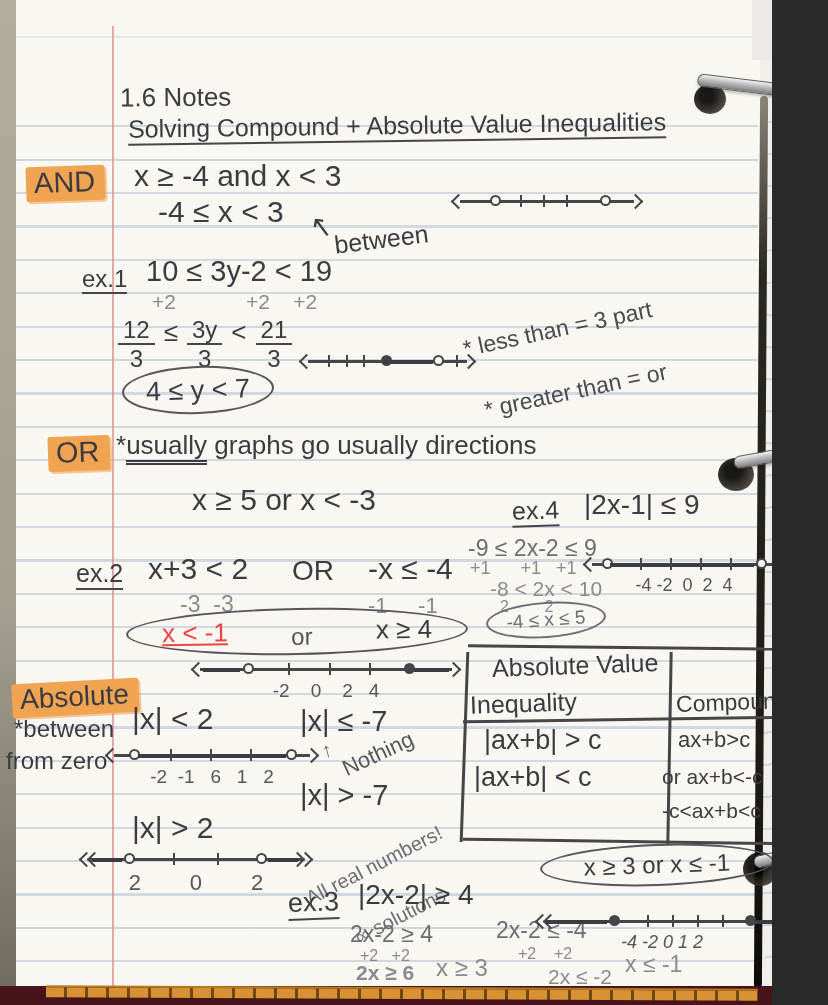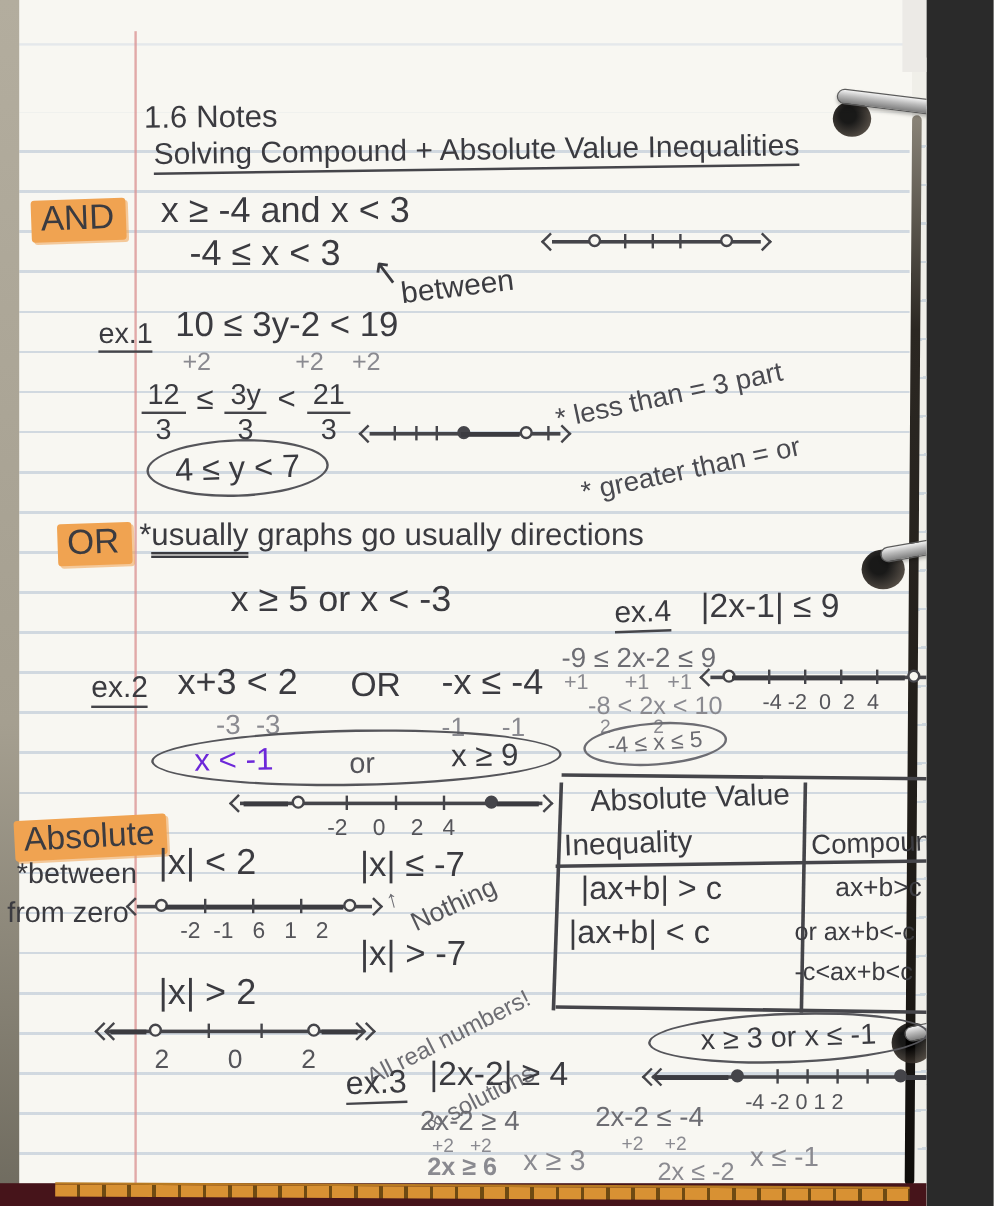--- a/index.html
+++ b/index.html
@@ -162,23 +162,23 @@
     <div class="nl-labels" style="font-size:18px;">-4 -2  0  2  4</div>
   </div>
 
   <div class="hw ul" style="left:76px;top:560px;font-size:25px;">ex.2</div>
   <div class="hw" style="left:148px;top:553px;font-size:30px;">x+3 &lt; 2</div>
   <div class="hw" style="left:292px;top:556px;font-size:28px;">OR</div>
   <div class="hw" style="left:368px;top:553px;font-size:30px;">-x ≤ -4</div>
   <div class="hw pencil" style="left:180px;top:592px;font-size:23px;">-3  -3</div>
   <div class="hw pencil" style="left:368px;top:594px;font-size:22px;">-1     -1</div>
   <div class="oval" style="left:126px;top:608px;width:342px;height:47px;transform:rotate(-1deg);justify-content:space-between;padding:0 34px;">
-    <span class="hw" style="position:static;font-size:26px;color:#6d28d9;">x &lt; -1</span>
+    <span class="hw" style="position:static;font-size:26px;color:#ef4444;text-decoration:underline;">x &lt; -1</span>
     <span class="hw" style="position:static;font-size:24px;color:#55555a;margin-top:10px;">or</span>
-    <span class="hw" style="position:static;font-size:26px;">x ≥ 9</span>
+    <span class="hw" style="position:static;font-size:26px;">x ≥ 4</span>
   </div>
   <div class="nl" style="left:192px;top:658px;width:268px;">
     <div class="nl-line"></div>
     <span class="nl-arr l"></span>
       <span class="nl-arr r"></span>
     <span class="seg" style="left:4%;width:14%;"></span>
     <span class="circ" style="left:19%;"></span>
     <span class="tick" style="left:36%;"></span>
     <span class="tick" style="left:51%;"></span>
     <span class="tick" style="left:66%;"></span>
@@ -229,39 +229,39 @@
 
   <div class="stroke" style="left:463px;top:652px;width:2.5px;height:190px;transform:rotate(2deg);"></div>
   <div class="stroke" style="left:468px;top:646px;width:325px;height:2.5px;transform:rotate(.6deg);"></div>
   <div class="stroke" style="left:668px;top:652px;width:2.5px;height:192px;transform:rotate(1deg);"></div>
   <div class="stroke" style="left:463px;top:718px;width:332px;height:2.5px;transform:rotate(-.8deg);"></div>
   <div class="stroke" style="left:463px;top:840px;width:332px;height:2.5px;transform:rotate(.8deg);"></div>
   <div class="hw" style="left:492px;top:652px;font-size:25px;transform:rotate(-2deg);">Absolute Value</div>
   <div class="hw" style="left:470px;top:690px;font-size:25px;transform:rotate(-2deg);">Inequality</div>
   <div class="hw" style="left:676px;top:690px;font-size:23px;transform:rotate(-2deg);">Compound</div>
   <div class="hw" style="left:484px;top:726px;font-size:27px;">|ax+b| &gt; c</div>
-  <div class="hw" style="left:696px;top:728px;font-size:22px;">ax+b&gt;c</div>
+  <div class="hw" style="left:678px;top:728px;font-size:22px;">ax+b&gt;c</div>
   <div class="hw" style="left:474px;top:763px;font-size:27px;">|ax+b| &lt; c</div>
   <div class="hw" style="left:662px;top:766px;font-size:21px;">or ax+b&lt;-c</div>
   <div class="hw" style="left:662px;top:800px;font-size:21px;">-c&lt;ax+b&lt;c</div>
 
   <div class="hw ul" style="left:288px;top:888px;font-size:27px;transform:rotate(-2deg);">ex.3</div>
   <div class="hw" style="left:358px;top:880px;font-size:28px;">|2x-2| ≥ 4</div>
   <div class="hw pencil-dark" style="left:350px;top:922px;font-size:23px;">2x-2 ≥ 4</div>
   <div class="hw pencil" style="left:360px;top:948px;font-size:16px;">+2   +2</div>
   <div class="hw pencil" style="left:356px;top:962px;font-size:21px;font-weight:bold;">2x ≥ 6</div>
   <div class="hw pencil" style="left:436px;top:955px;font-size:24px;">x ≥ 3</div>
   <div class="hw pencil-dark" style="left:496px;top:918px;font-size:23px;">2x-2 ≤ -4</div>
   <div class="hw pencil" style="left:518px;top:946px;font-size:16px;">+2    +2</div>
   <div class="hw pencil" style="left:548px;top:966px;font-size:21px;">2x ≤ -2</div>
   <div class="hw pencil" style="left:625px;top:952px;font-size:23px;">x ≤ -1</div>
   <div class="oval" style="left:540px;top:844px;width:234px;height:42px;transform:rotate(-2deg);">
     <span class="hw" style="position:static;font-size:24px;">x ≥ 3 or x ≤ -1</span>
   </div>
-  <div class="nl" style="left:536px;top:886px;width:252px;">
+  <div class="nl" style="left:536px;top:910px;width:252px;font-style:italic;">
     <div class="nl-line"></div>
     <span class="nl-arr l"></span>
       <span class="nl-arr l" style="left:9px;"></span>
     <span class="nl-arr r"></span>
       <span class="nl-arr r" style="right:9px;"></span>
     <span class="seg" style="left:4%;width:24%;"></span>
     <span class="circ fill" style="left:29%;"></span>
     <span class="tick" style="left:44%;"></span>
     <span class="tick" style="left:54%;"></span>
     <span class="tick" style="left:64%;"></span>

